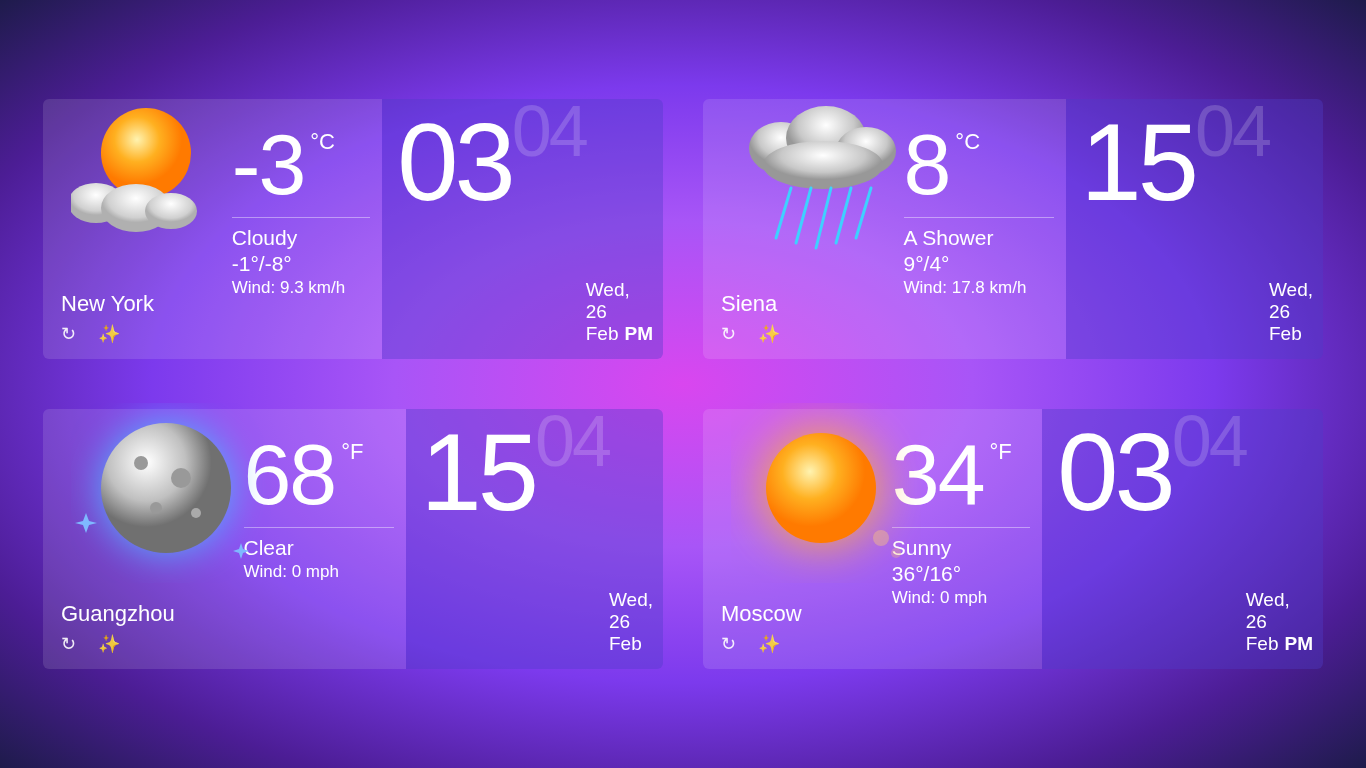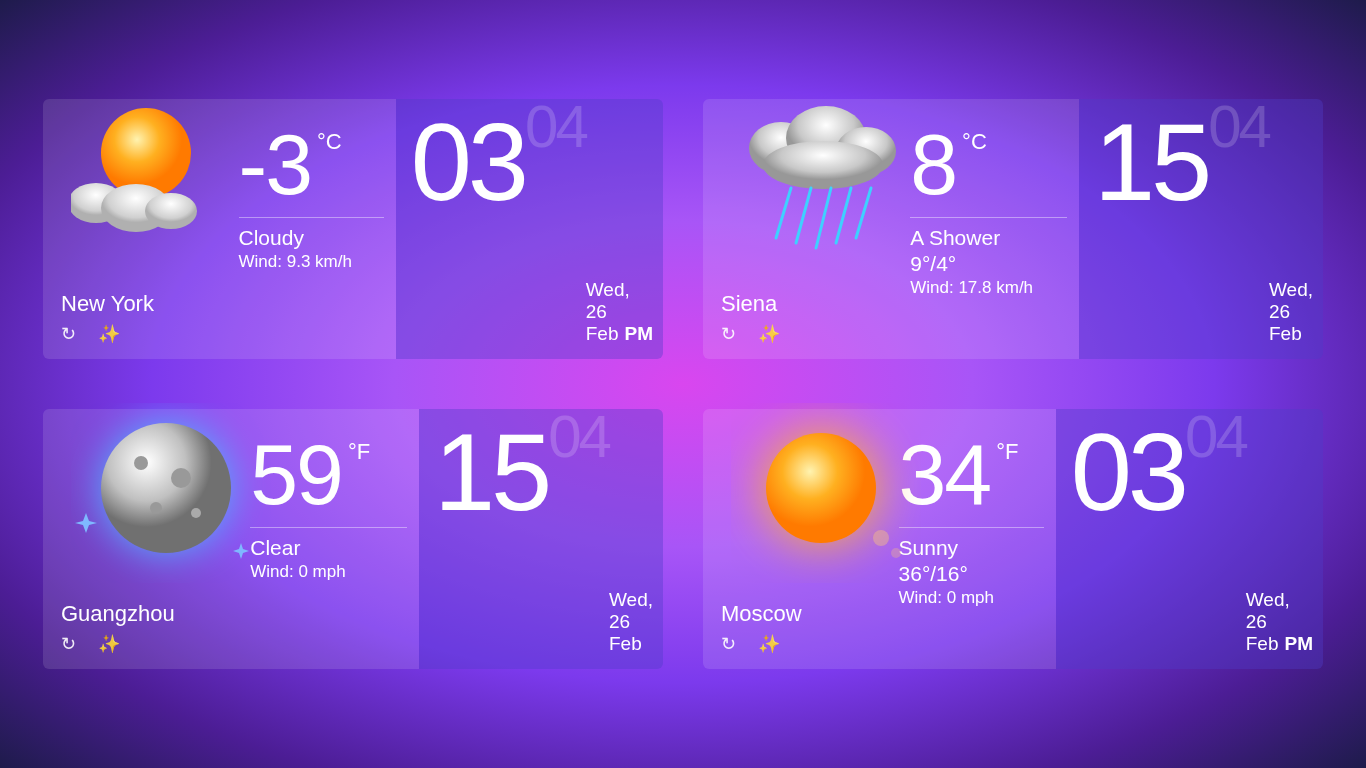--- a/index.html
+++ b/index.html
@@ -71,21 +71,21 @@
 }
 .cond { font-size: 21px; margin-bottom: 2px; }
 .range { font-size: 21px; margin-bottom: 2px; }
 .wind { font-size: 17px; }
 .time-main {
   font-size: 110px; line-height: .95; font-weight: 200;
   text-align: right; letter-spacing: -4px;
   margin-top: -5px;
 }
 .time-ghost {
-  font-size: 60px; line-height: .8; font-weight: 200;
+  font-size: 72px; line-height: .8; font-weight: 200;
   text-align: right; letter-spacing: -3px;
   color: rgba(255,255,255,.18);
   margin-top: -12px;
 }
 .date {
   margin-top: auto;
   font-size: 19px; text-align: left;
 }
 .date .ampm { font-weight: 600; margin-left: 6px; }
 
@@ -124,20 +124,21 @@
         <span class="ctrl">✨</span>
       </div>
     </div>
     <div class="panel-mid">
       <div class="temp-row">
         <span class="temp">-3</span>
         <span class="unit">°C</span>
       </div>
       <div class="divider"></div>
       <div class="cond">Cloudy</div>
+      <div class="range">-1°/-8°</div>
       <div class="wind">Wind: 9.3 km/h</div>
     </div>
     <div class="panel-right">
       <div class="time-main">03</div>
       <div class="time-ghost">04</div>
       <div class="date"><span>Wed, 26 Feb</span><span class="ampm">PM</span></div>
     </div>
   </div>
 <div class="widget">
     <div class="panel-left">
@@ -210,21 +211,21 @@
 </svg></div>
       </div>
       <div class="city">Guangzhou</div>
       <div class="controls">
         <span class="ctrl">↻</span>
         <span class="ctrl">✨</span>
       </div>
     </div>
     <div class="panel-mid">
       <div class="temp-row">
-        <span class="temp">59</span>
+        <span class="temp">68</span>
         <span class="unit">°F</span>
       </div>
       <div class="divider"></div>
       <div class="cond">Clear</div>
       <div class="wind">Wind: 0 mph</div>
     </div>
     <div class="panel-right">
       <div class="time-main">15</div>
       <div class="time-ghost">04</div>
       <div class="date"><span>Wed, 26 Feb</span></div>

